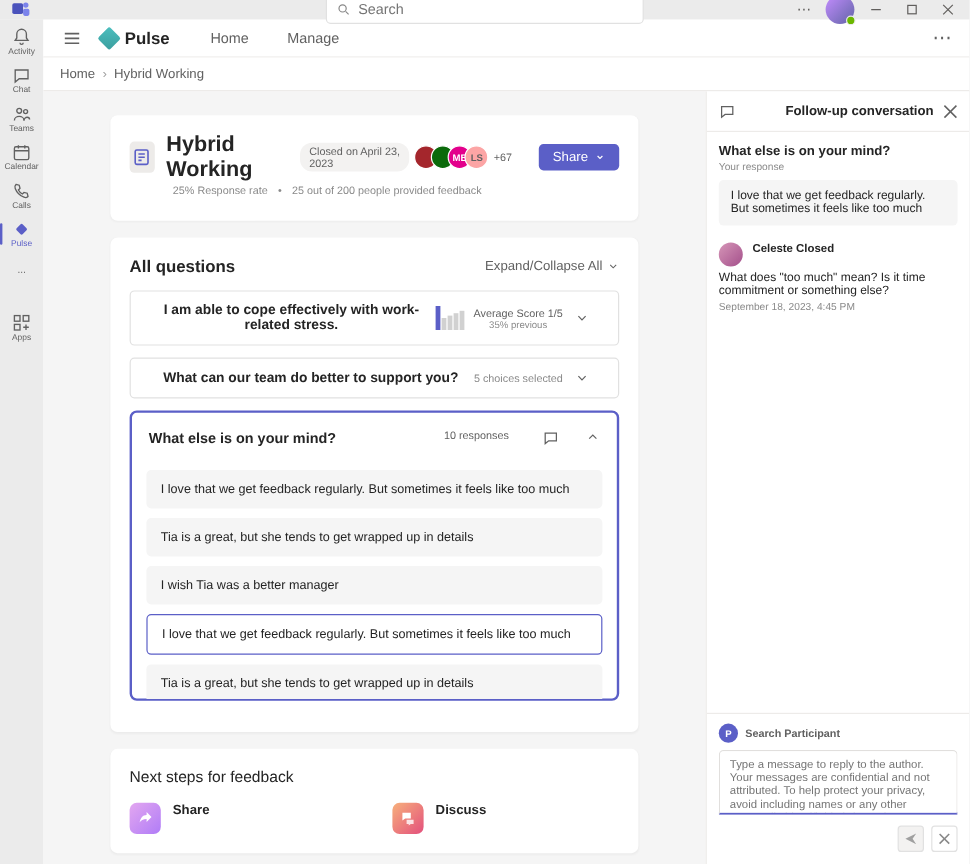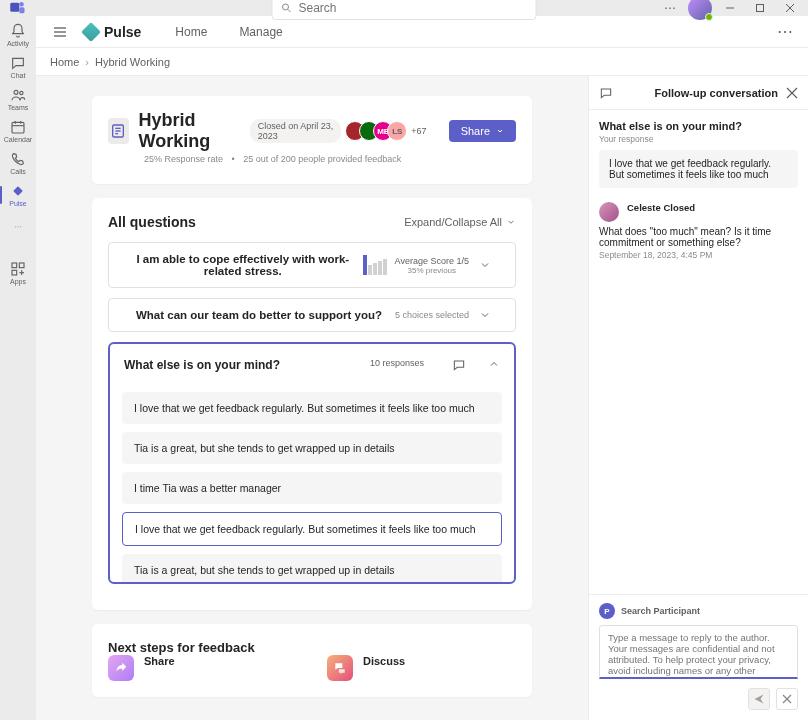--- a/index.html
+++ b/index.html
@@ -101,21 +101,21 @@
 .q-panel-title { font-size:12px; font-weight:700; }
 .q-panel-meta { font-size:9px; color:var(--text-sec); margin-right:6px; }
 .q-panel-icons { display:flex; gap:22px; color:#616161; }
 .resp-info { font-size:9px; color:var(--text-ter); padding:6px 14px 10px; }
 .resp-list { padding:10px 12px 14px; max-height:200px; overflow-y:auto; }
 .resp-item { background:#F5F5F5; border-radius:4px; padding:10px 12px; margin-bottom:8px; font-size:10.5px; color:var(--text); cursor:pointer; }
 .resp-item.selected { background:#fff; border:1.5px solid var(--accent); }
 
 
 .ns-card { background:var(--bg-white); border-radius:6px; padding:16px; box-shadow:0 1px 2px rgba(0,0,0,0.04); }
-.ns-title { font-size:13px; font-weight:700; }
+.ns-title { font-size:13px; font-weight:400; margin-bottom:14px; }
 .ns-row { display:flex; gap:30px; }
 .ns-item { display:flex; gap:10px; flex:1; }
 .ns-icon { width:26px; height:26px; border-radius:6px; display:flex; align-items:center; justify-content:center; }
 .ns-body h4 { font-size:11px; font-weight:600; margin-bottom:2px; }
 
 
 .right-panel { width:220px; background:var(--bg-white); display:flex; flex-direction:column; border-left:1px solid var(--border-light); }
 .rp-head { height:34px; display:flex; align-items:center; padding:0 10px; border-bottom:1px solid var(--border-light); gap:8px; }
 .rp-head-title { font-size:11px; font-weight:600; flex:1;text-align:right; }
 .rp-close { cursor:pointer; color:#616161; }
@@ -381,21 +381,21 @@
         <div class="chev up">
                       <svg width="12" height="12" viewBox="0 0 24 24" stroke="currentColor" stroke-width="2" fill="none">
                         <polyline points="6 9 12 15 18 9"></polyline>
                       </svg>
                     </div>
       </div>
     </div>
     <div class="resp-list">
       <div class="resp-item">I love that we get feedback regularly. But sometimes it feels like too much</div>
       <div class="resp-item">Tia is a great, but she tends to get wrapped up in details</div>
-      <div class="resp-item">I time Tia was a better manager</div>
+      <div class="resp-item">I wish Tia was a better manager</div>
       <div class="resp-item selected">I love that we get feedback regularly. But sometimes it feels like too much</div>
       <div class="resp-item">Tia is a great, but she tends to get wrapped up in details</div>
 
     </div>
   </div>
 </div>
 
 <div class="ns-card">
   <div class="ns-title">Next steps for feedback</div>
   <div class="ns-row">

